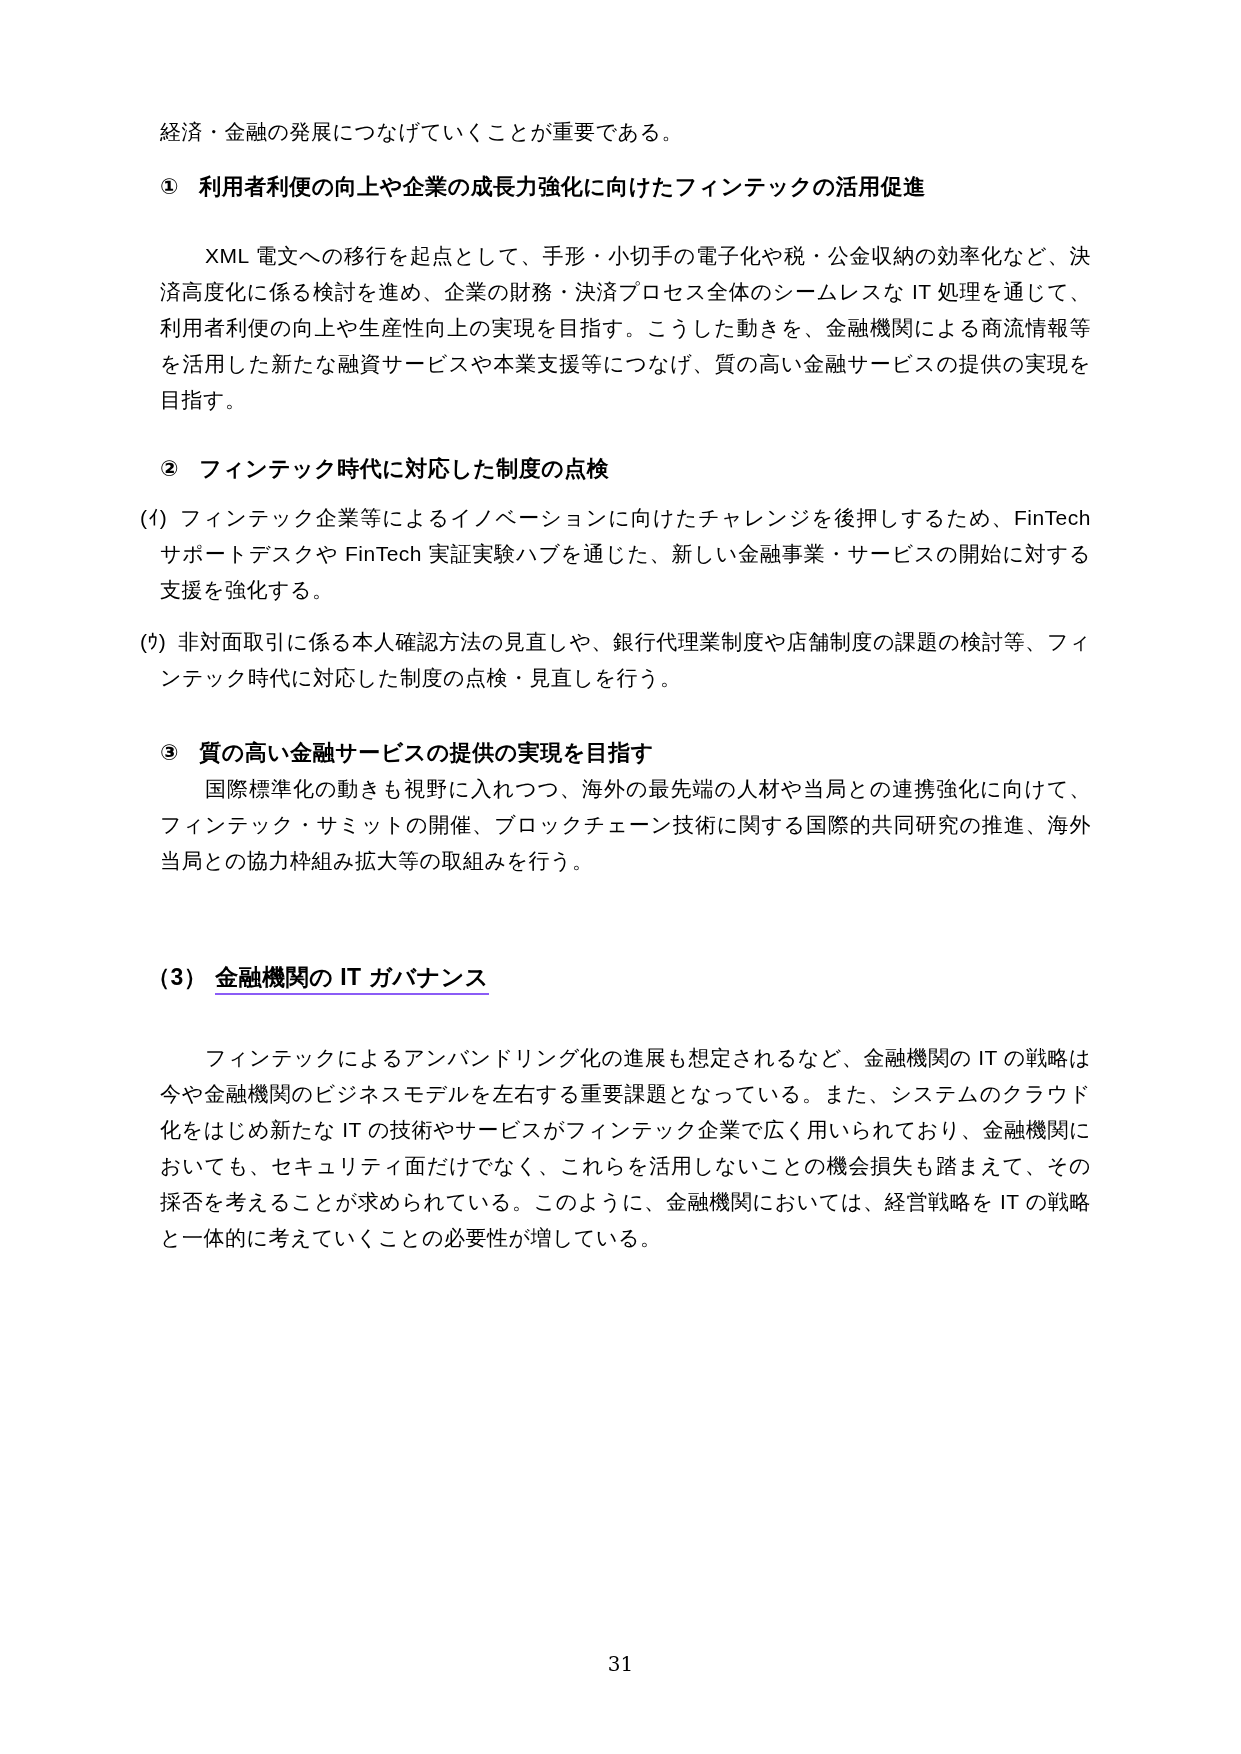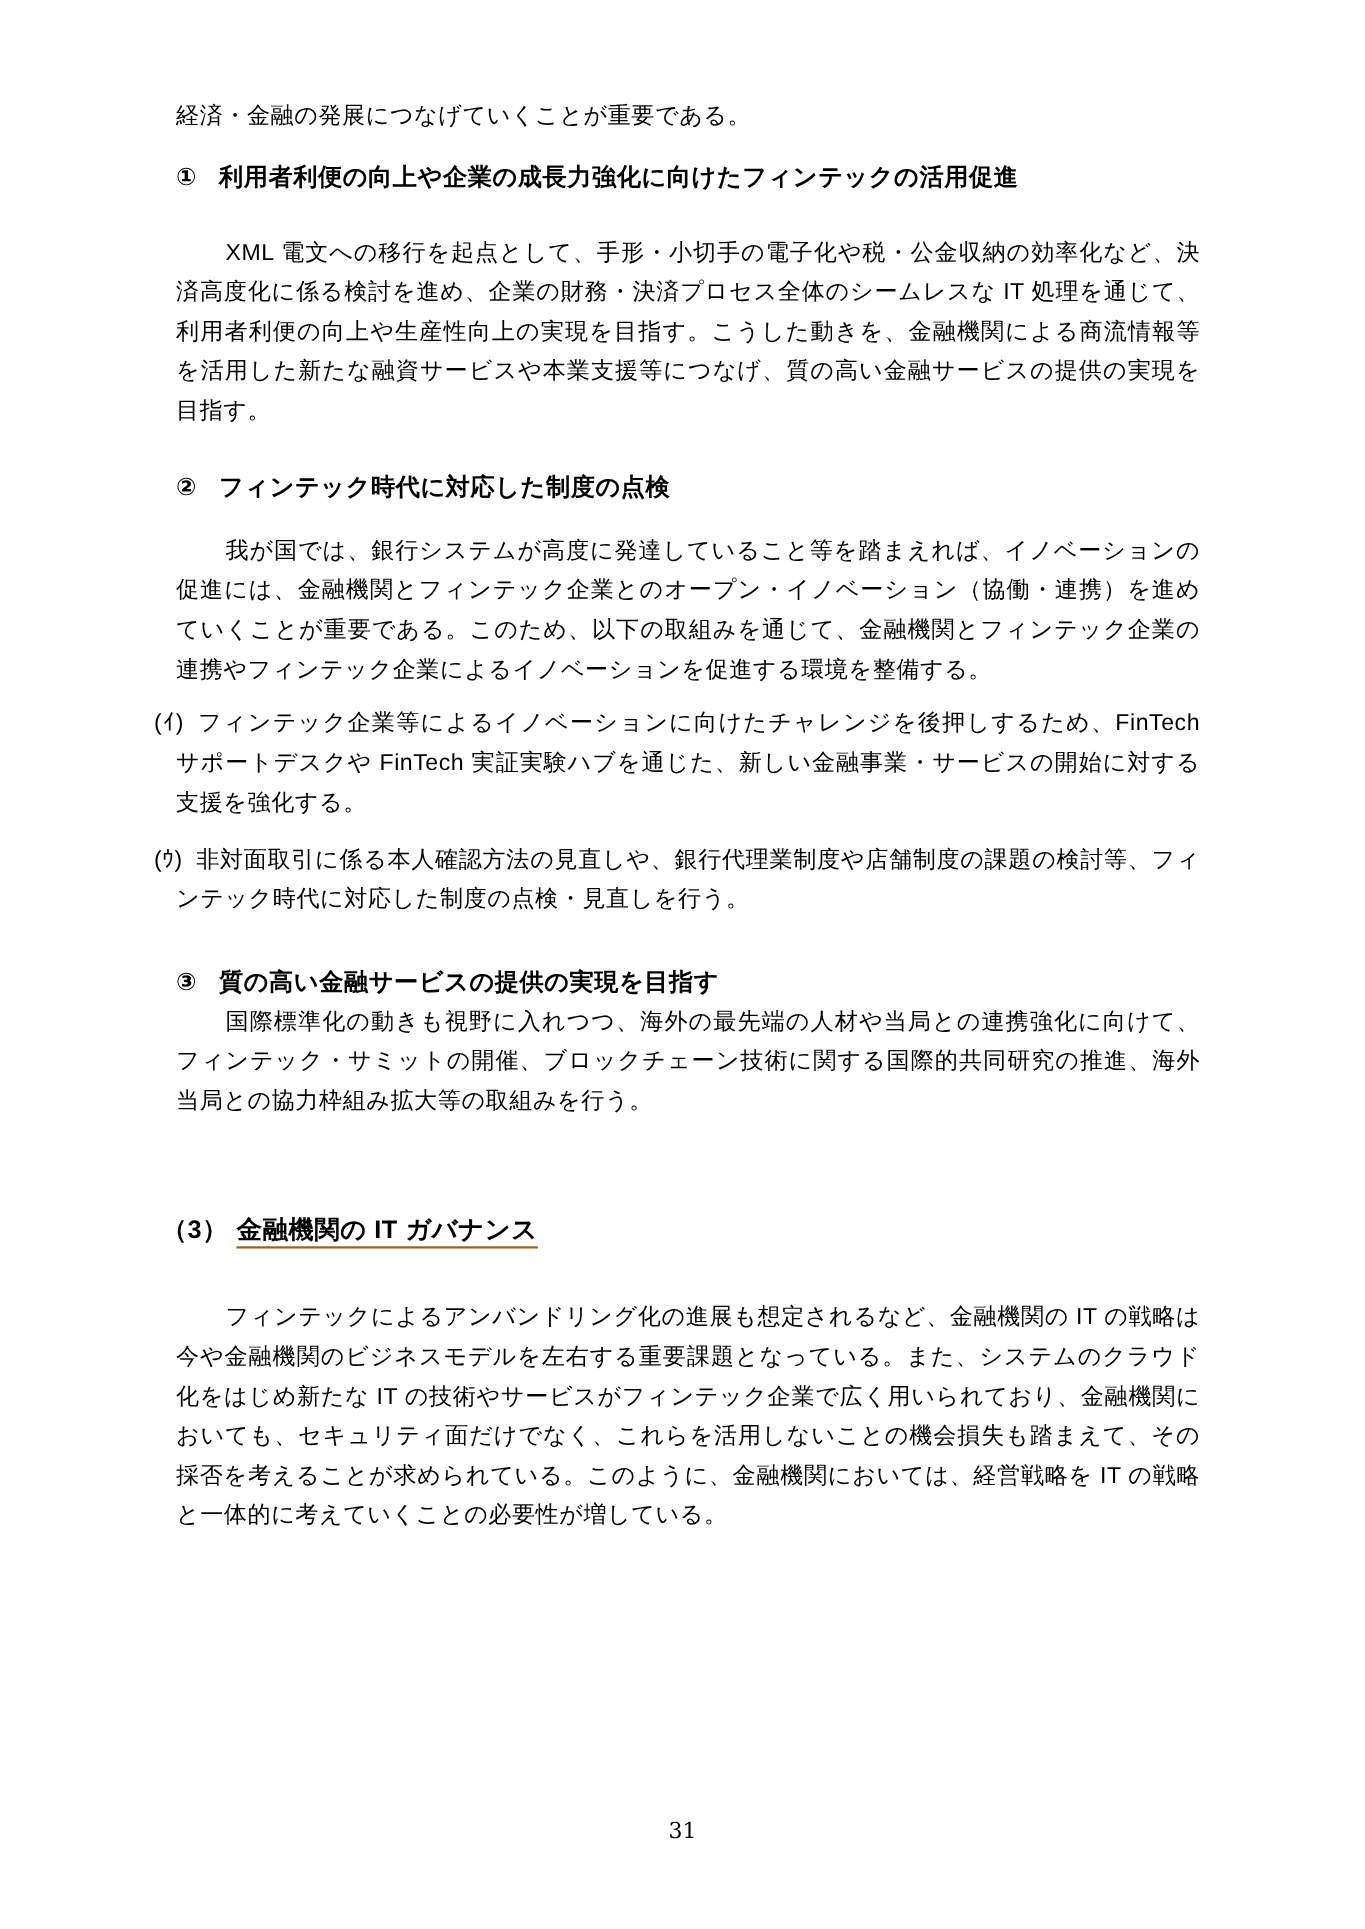--- a/index.html
+++ b/index.html
@@ -20,21 +20,21 @@
     left: 160px;
     width: 931px;
   }
   .bodytext {
     font-size: 21px;
     line-height: 36px;
     text-align: justify;
     letter-spacing: 0.5px;
   }
   .indent { text-indent: 45px; }
-  .intro { margin-top: 88px; }
+  .intro { margin-top: 114px; }
   .heading {
     font-size: 22px;
     line-height: 36px;
     font-weight: bold;
     letter-spacing: 0.5px;
     white-space: nowrap;
   }
   .h-marker { margin-right: 20px; }
   .h1 { margin-top: 19px; }
   .p1 { margin-top: 33px; }
@@ -57,21 +57,21 @@
     margin-top: 79px;
     margin-left: -13px;
     font-size: 23px;
     line-height: 38px;
     font-weight: bold;
     letter-spacing: 0.5px;
     white-space: nowrap;
   }
   .h4 .h-marker { margin-right: 8px; }
   .underlined {
-    border-bottom: 2px solid #a16207;
+    border-bottom: 2px solid #8b5cf6;
     padding-bottom: 3px;
   }
   .p4 { margin-top: 44px; }
   .page-number {
     position: absolute;
     top: 1652px;
     left: 0;
     width: 100%;
     text-align: center;
     font-family: "DejaVu Serif", "Liberation Serif", serif;
@@ -88,21 +88,20 @@
     <p class="bodytext intro">経済・金融の発展につなげていくことが重要である。</p>
 
     <div class="heading h1">
       <span class="h-marker">①</span><span>利用者利便の向上や企業の成長力強化に向けたフィンテックの活用促進</span>
     </div>
     <p class="bodytext indent p1">XML 電文への移行を起点として、手形・小切手の電子化や税・公金収納の効率化など、決済高度化に係る検討を進め、企業の財務・決済プロセス全体のシームレスな IT 処理を通じて、利用者利便の向上や生産性向上の実現を目指す。こうした動きを、金融機関による商流情報等を活用した新たな融資サービスや本業支援等につなげ、質の高い金融サービスの提供の実現を目指す。</p>
 
     <div class="heading h2">
       <span class="h-marker">②</span><span>フィンテック時代に対応した制度の点検</span>
     </div>
-    <p class="bodytext indent p2">我が国では、銀行システムが高度に発達していること等を踏まえれば、イノベーションの促進には、金融機関とフィンテック企業とのオープン・イノベーション（協働・連携）を進めていくことが重要である。このため、以下の取組みを通じて、金融機関とフィンテック企業の連携やフィンテック企業によるイノベーションを促進する環境を整備する。</p>
 
     <div class="item item-b">
       <span class="item-label">(ｲ)</span><span>フィンテック企業等によるイノベーションに向けたチャレンジを後押しするため、FinTech サポートデスクや FinTech 実証実験ハブを通じた、新しい金融事業・サービスの開始に対する支援を強化する。</span>
     </div>
     <div class="item item-c">
       <span class="item-label">(ｳ)</span><span>非対面取引に係る本人確認方法の見直しや、銀行代理業制度や店舗制度の課題の検討等、フィンテック時代に対応した制度の点検・見直しを行う。</span>
     </div>
 
     <div class="heading h3">
       <span class="h-marker">③</span><span>質の高い金融サービスの提供の実現を目指す</span>

